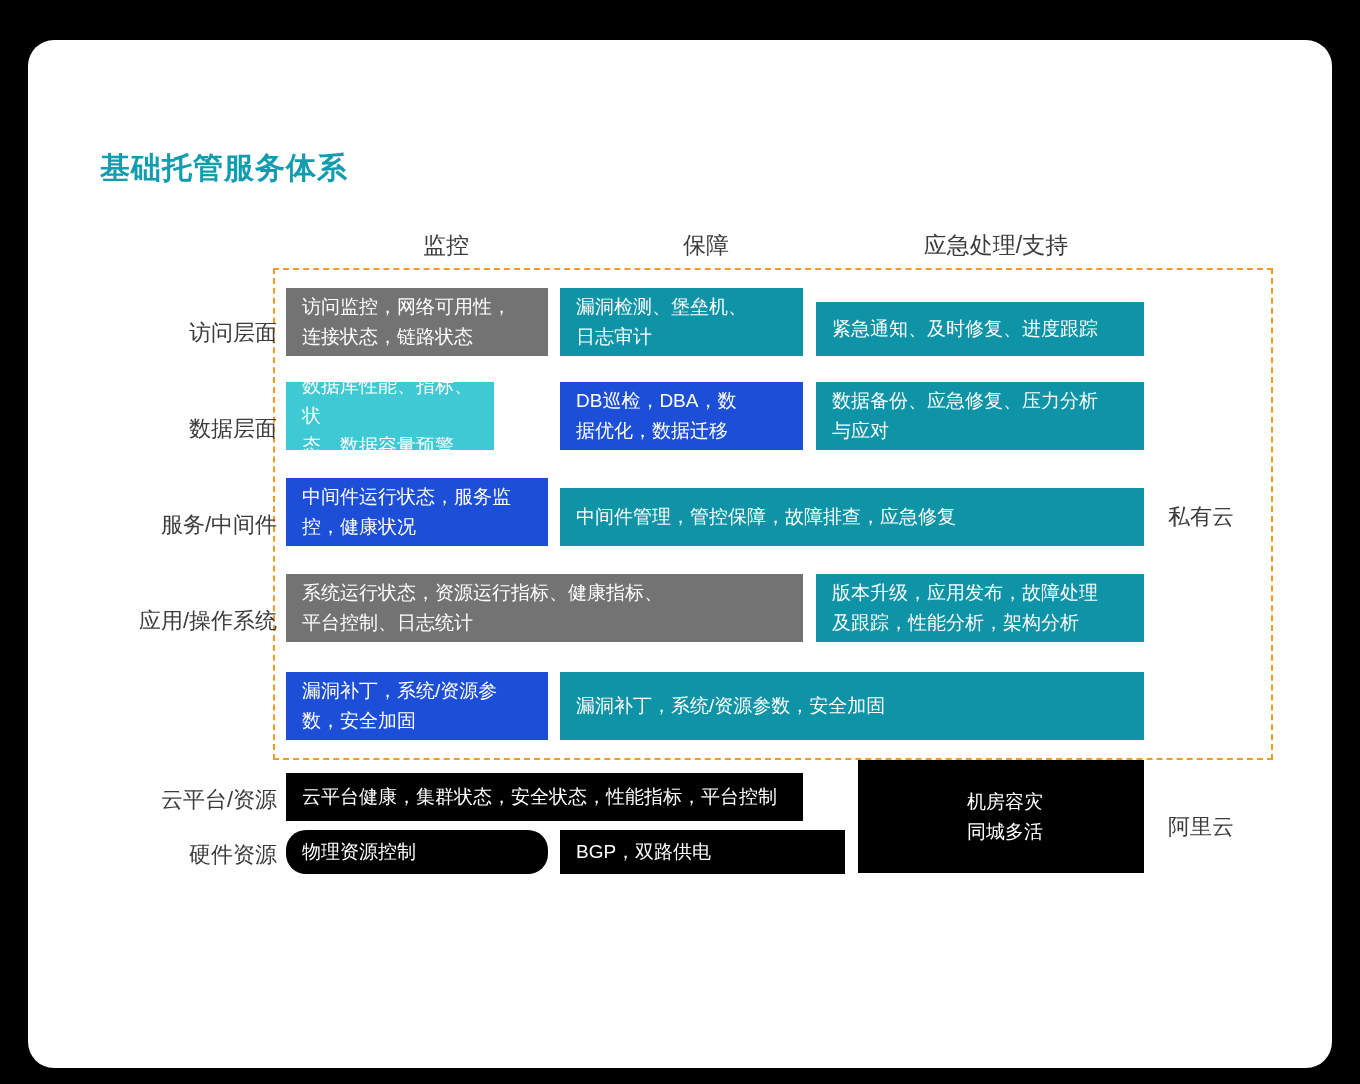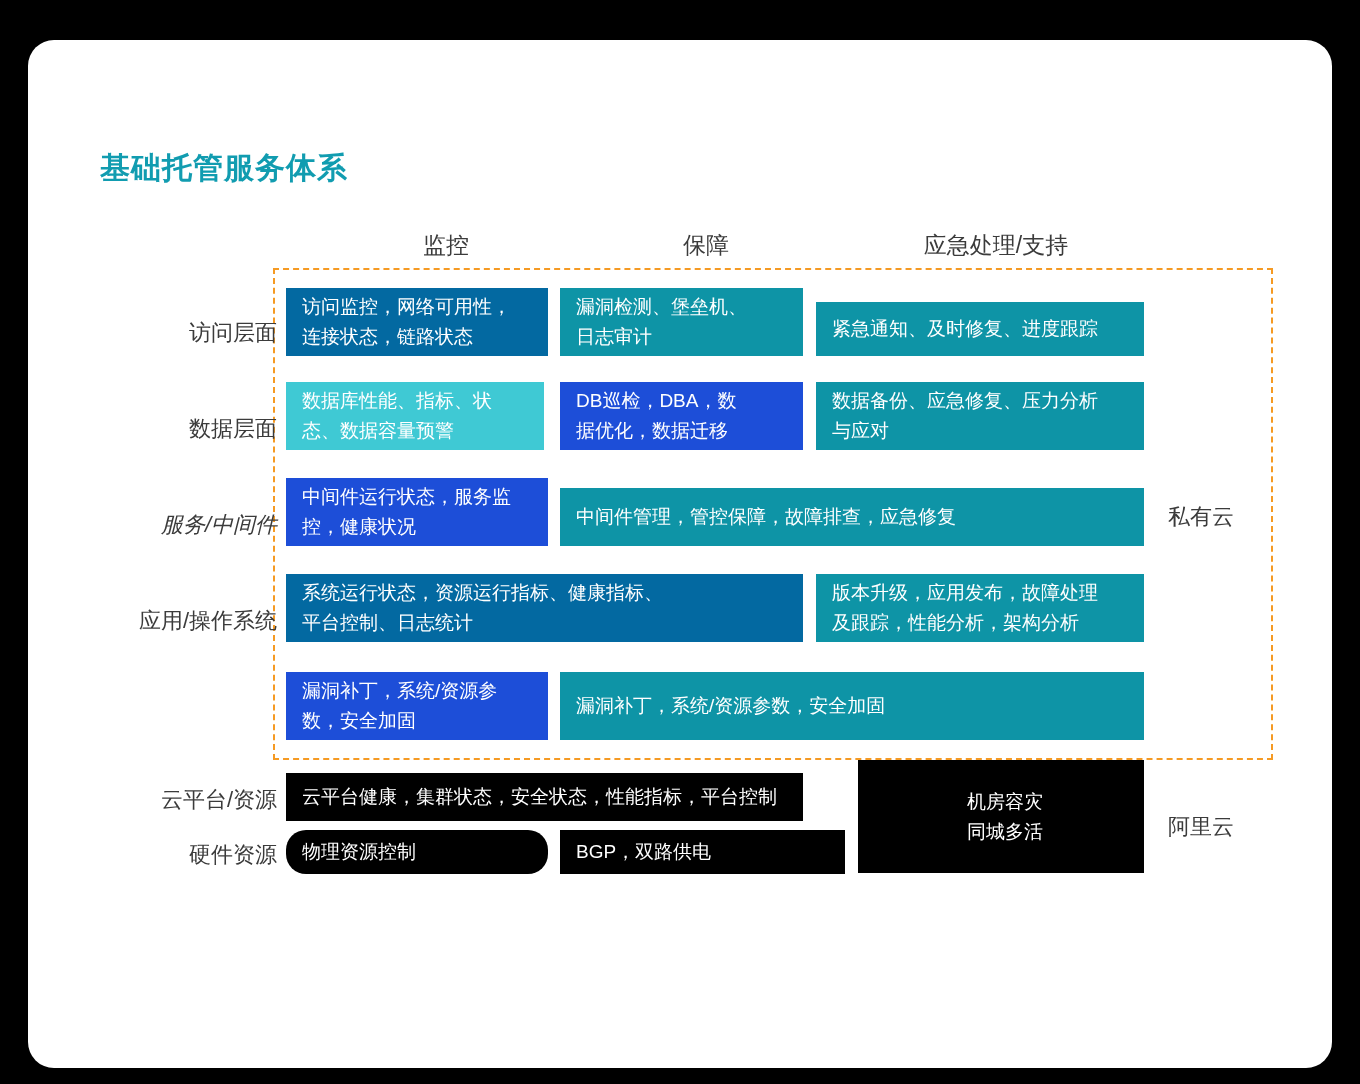--- a/index.html
+++ b/index.html
@@ -51,42 +51,42 @@
     color:#ffffff;
     font-size:19px;
     line-height:30px;
     padding:12px 16px;
     display:flex; align-items:center;
   }
   .cell.center{justify-content:center; text-align:right;padding-left:24px;}
   .cell .txt{display:block;}
 
   
-  .c-light  {background:#0369a1;}
+  .c-light  {background:#737373;}
   .c-mid    {background:#3FC9D4;}
   .c-strong {background:#1d4ed8;}
   .c-deep   {background:#0E94A6;}
   .c-gray   {background:#000000;}
 </style>
 </head>
 <body>
 
 <div class="card">
 
   <div class="title">基础托管服务体系</div>
 
   <div class="col-head ch1">监控</div>
   <div class="col-head ch2">保障</div>
   <div class="col-head ch3">应急处理/支持</div>
 
   <div class="dashbox"></div>
 
   <div class="row-label" style="top:278px;">访问层面</div>
   <div class="row-label" style="top:374px;">数据层面</div>
-  <div class="row-label" style="top:470px;font-style:italic;">服务/中间件</div>
+  <div class="row-label" style="top:470px;">服务/中间件</div>
   <div class="row-label" style="top:566px;">应用/操作系统</div>
   <div class="row-label" style="top:745px;">云平台/资源</div>
   <div class="row-label" style="top:800px;">硬件资源</div>
 
   <div class="side-label" style="top:462px;">私有云</div>
   <div class="side-label" style="top:772px;">阿里云</div>
 
   <div class="cell c-light" style="left:258px; top:248px; width:262px; height:68px;">
     <span class="txt">
         <div>访问监控，网络可用性，</div>
@@ -98,21 +98,21 @@
         <div>漏洞检测、堡垒机、</div>
         <div>日志审计</div>
       </span>
   </div>
   <div class="cell c-deep" style="left:788px; top:262px; width:328px; height:54px;">
     <span class="txt">
         <div>紧急通知、及时修复、进度跟踪</div>
       </span>
   </div>
 
-  <div class="cell c-mid" style="left:258px; top:342px; width:258px; height:68px;">
+  <div class="cell c-mid" style="left:258px; top:342px; width:208px; height:68px;">
     <span class="txt">
         <div>数据库性能、指标、状</div>
         <div>态、数据容量预警</div>
       </span>
   </div>
   <div class="cell c-strong" style="left:532px; top:342px; width:243px; height:68px;">
     <span class="txt">
         <div>DB巡检，DBA，数</div>
         <div>据优化，数据迁移</div>
       </span>

